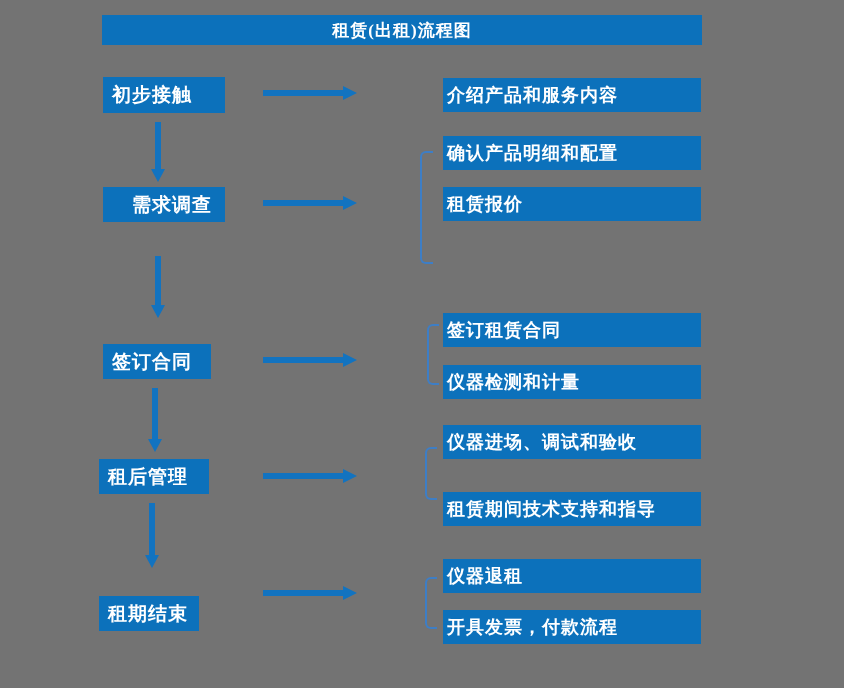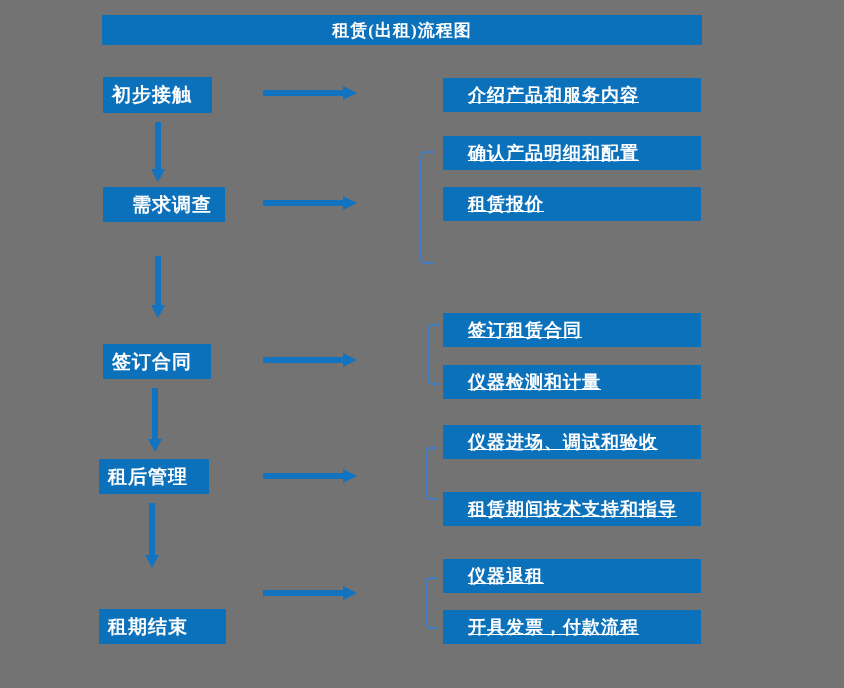--- a/index.html
+++ b/index.html
@@ -32,23 +32,22 @@
     display:flex;align-items:center;
     padding-left:9px;box-sizing:border-box;
     letter-spacing:1px;
   }
   .detail{
     position:absolute;left:443px;width:258px;height:34px;
     background:var(--box-blue);
     color:var(--text-white);
     font-size:18px;font-weight:bold;
     display:flex;align-items:center;
-    padding-left:25px;box-sizing:border-box;
+    padding-left:4px;box-sizing:border-box;
     letter-spacing:1px;
-    text-decoration:underline;
   }
   .harrow{position:absolute;width:94px;height:14px;}
   .harrow .shaft{position:absolute;left:0;top:4px;width:81px;height:6px;background:var(--arrow-blue);}
   .harrow .head{
     position:absolute;left:80px;top:0;width:0;height:0;
     border-top:7px solid transparent;border-bottom:7px solid transparent;
     border-left:14px solid var(--arrow-blue);
   }
   .varrow{position:absolute;width:14px;}
   .varrow .shaft{position:absolute;left:4px;top:0;width:6px;background:var(--arrow-blue);}
@@ -59,25 +58,25 @@
   }
   .bracket{
     position:absolute;
     border-left:2px solid var(--bracket-blue);
     border-top:2px solid var(--bracket-blue);
     border-bottom:2px solid var(--bracket-blue);
     border-radius:6px 0 0 6px;
     box-sizing:border-box;
   }
   
-  .s1{left:103px;top:77px;width:109px;height:36px;}
+  .s1{left:103px;top:77px;width:122px;height:36px;}
   .s2{left:103px;top:187px;width:122px;height:35px;padding-left:29px;}
   .s3{left:103px;top:344px;width:108px;height:35px;}
   .s4{left:99px;top:459px;width:110px;height:35px;}
-  .s5{left:99px;top:609px;width:127px;height:35px;}
+  .s5{left:99px;top:596px;width:100px;height:35px;}
   
   .d1{top:78px;}
   .d2{top:136px;}
   .d3{top:187px;}
   .d4{top:245px;}
   .d5{top:313px;}
   .d6{top:365px;}
   .d7{top:425px;}
   .d8{top:492px;}
   .d9{top:559px;}

